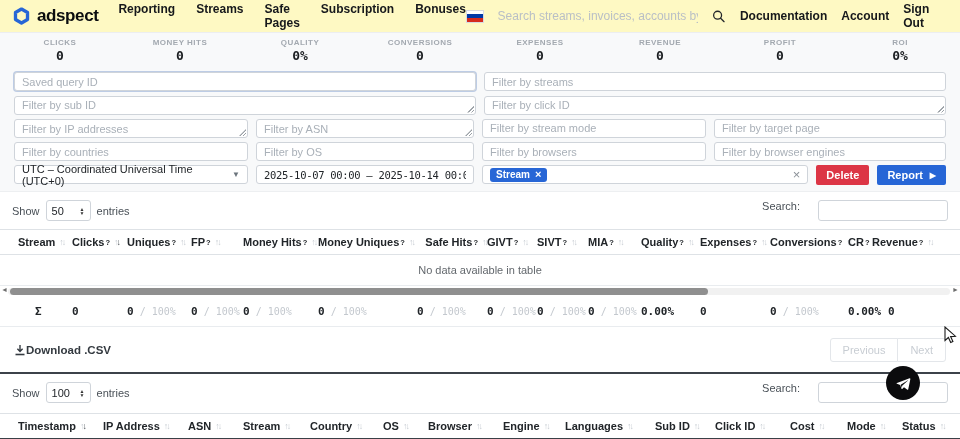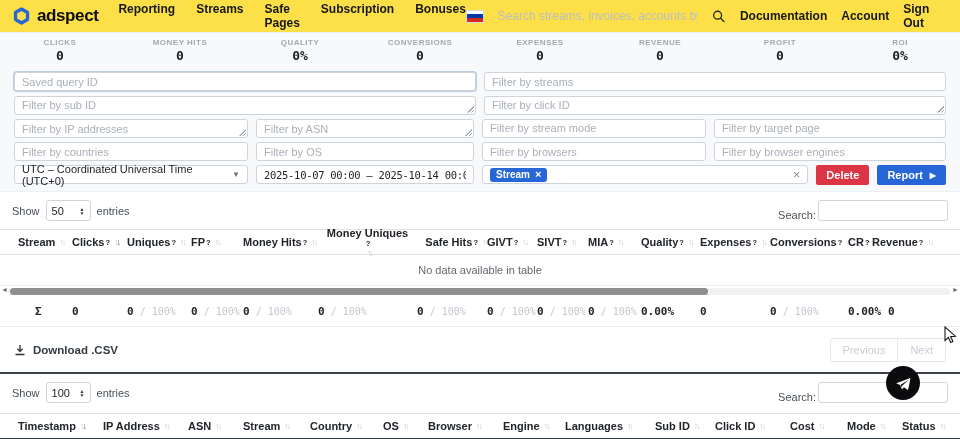--- a/index.html
+++ b/index.html
@@ -1,21 +1,21 @@
 <!DOCTYPE html>
 <html style="--primary: #2766d6; --danger: #dc3545;"><head>
 <meta charset="utf-8">
 <style>
   *{box-sizing:border-box;margin:0;padding:0}
   html,body{width:960px;height:439px;overflow:hidden;background:#fff;
     font-family:"Liberation Sans",sans-serif;color:#212529;position:relative}
   :root{--primary:#2766d6;--danger:#dc3545;--border:#cfd4da;--muted:#a9b0b8}
 
   
-  .navbar{height:33px;display:flex;align-items:center;padding:0 12px;background:#fde047;
+  .navbar{height:33px;display:flex;align-items:center;padding:0 12px;background:#fef9c3;
     border-bottom:1px solid #eceef0}
   .brand{display:flex;align-items:center;gap:6px;cursor:pointer}
   .brand svg{width:19px;height:19px}
   .brand-name{font-size:17px;font-weight:800;letter-spacing:-.4px;color:#0b0d0f}
   .mainnav{display:flex;gap:21px;margin-left:20px}
   .mainnav a{font-size:12px;font-weight:700;color:#16181b;text-decoration:none;cursor:pointer}
   .nav-right{margin-left:auto;display:flex;align-items:center;gap:14px}
   .flag{width:19px;height:13px;border:1px solid #d8dbe0;display:flex;flex-direction:column;cursor:pointer}
   .flag span{flex:1}
   .nav-search{width:218px;border:none;outline:none;font-size:12px;color:#212529;background:transparent}
@@ -59,21 +59,21 @@
   .play{font-size:8px}
 
   
   .panel{background:#fff;border-top:1px solid #edeff1}
   .controls{display:flex;align-items:center;padding:8px 12px;height:37px}
   .ctrl-label{font-size:11px;color:#495057}
   .len-select{height:21px;min-width:45px;border:1px solid var(--border);border-radius:3px;background:#fff;
     display:flex;align-items:center;justify-content:space-between;padding:0 5px;margin:0 6px;font-size:11px;cursor:pointer}
   .updown{display:flex;flex-direction:column;line-height:4px;margin-left:4px}
   .updown span{font-size:5px;color:#333}
-  .search-wrap{margin-left:auto;display:flex;align-items:flex-end;gap:2px}
+  .search-wrap{margin-left:auto;display:flex;align-items:flex-start;gap:18px}
   .search-in{width:130px;height:21px;border:1px solid var(--border);border-radius:3px;outline:none;padding:0 6px;font-size:11px}
 
   .thead{display:flex;align-items:center;height:26px;padding-left:18px;
     border-top:1px solid #dee2e6;border-bottom:1px solid #dee2e6}
   .th{display:flex;align-items:center;font-size:11px;font-weight:700;color:#212529;cursor:pointer;white-space:nowrap}
   .th sup{font-size:7.5px;margin-left:1px}
   .sort{display:inline-flex;margin-left:4px;letter-spacing:-2px;font-size:9px;color:#c8cdd3}
   .sort .on{color:#4c5258}
   .empty-row{height:31px;display:flex;align-items:center;justify-content:center;
     font-size:11px;color:#63686d;border-bottom:1px solid #e9ecef}
@@ -81,21 +81,21 @@
   .hscroll{position:relative;height:9px;margin:1px 0}
   .hs-arrow{position:absolute;top:-1px;font-size:7px;color:#6d6d6d}
   .hs-track{position:absolute;left:8px;right:10px;top:1px;height:7px;background:#f1f1f1;border-radius:4px}
   .hs-thumb{position:absolute;left:2px;top:0;width:698px;height:7px;background:#8f8f8f;border-radius:4px;cursor:pointer}
 
   .totals{display:flex;align-items:center;height:30px;padding-left:18px;border-bottom:1px solid #e9ecef;
     font-family:"DejaVu Sans Mono",monospace;font-size:11px;font-weight:700;white-space:nowrap}
   .totals .tr{color:#c3c8ce;font-weight:400;font-size:10px}
 
   .tfooter{display:flex;align-items:center;padding:11px 14px;height:45px}
-  .dl{display:flex;align-items:center;gap:7px;font-size:11.5px;font-weight:600;color:#343a40;cursor:pointer}
+  .dl{display:flex;align-items:center;font-size:11.5px;font-weight:600;color:#343a40;cursor:pointer}
   .pager{margin-left:auto;display:flex}
   .page-btn{border:1px solid #e3e6ea;background:#fff;color:#c8cdd3;font-size:11px;padding:5px 12px;cursor:default}
   .page-btn:first-child{border-radius:3px 0 0 3px}
   .page-btn:last-child{border-radius:0 3px 3px 0;margin-left:-1px}
 
   .divider{border-top:2px solid #3c424a}
 
   .thead2{display:flex;align-items:center;height:28px;padding-left:18px;border-bottom:3px solid #3a4047;margin-top:2px}
 
   
@@ -264,21 +264,21 @@
         </span>
       </div>
       <div class="th" style="width: 75px;">
         <span>Money Hits</span>
         <sup>?</sup>
         <span class="sort">
           <span class="">↑</span>
           <span class="">↓</span>
         </span>
       </div>
-      <div class="th" style="width: 99px; flex-direction: column;">
+      <div class="th" style="width: 99px;">
         <span>Money Uniques</span>
         <sup>?</sup>
         <span class="sort">
           <span class="">↑</span>
           <span class="">↓</span>
         </span>
       </div>
       <div class="th" style="width: 70px; justify-content: flex-end;">
         <span>Safe Hits</span>
         <sup>?</sup>

